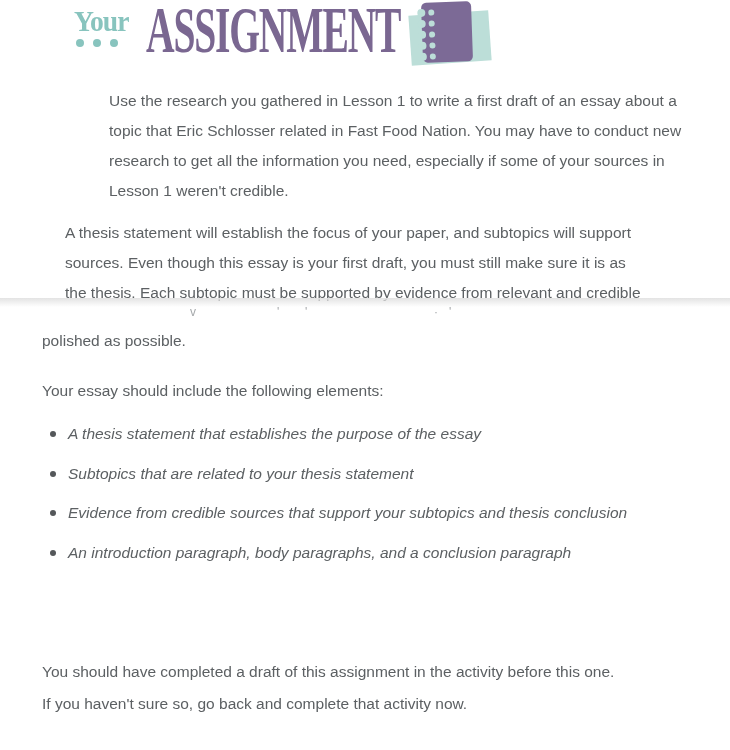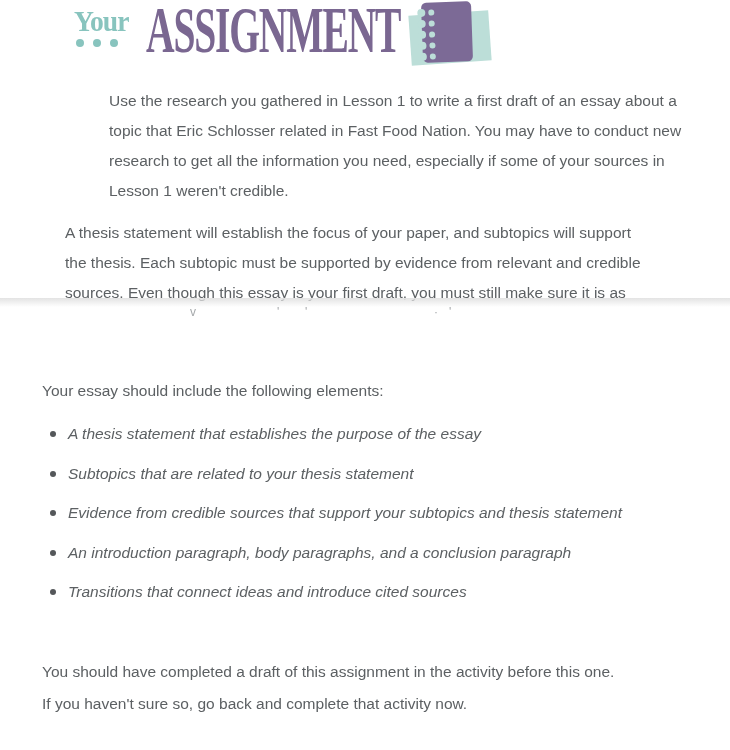--- a/index.html
+++ b/index.html
@@ -110,42 +110,42 @@
 
   <div class="bodytext p1">
     <div class="line">Use the research you gathered in Lesson 1 to write a first draft of an essay about a</div>
     <div class="line">topic that Eric Schlosser related in Fast Food Nation. You may have to conduct new</div>
     <div class="line">research to get all the information you need, especially if some of your sources in</div>
     <div class="line">Lesson 1 weren't credible.</div>
   </div>
 
   <div class="bodytext p2">
     <div class="line">A thesis statement will establish the focus of your paper, and subtopics will support</div>
+    <div class="line">sources. Even though this essay is your first draft, you must still make sure it is as</div>
     <div class="line">the thesis. Each subtopic must be supported by evidence from relevant and credible</div>
-    <div class="line">sources. Even though this essay is your first draft, you must still make sure it is as</div>
   </div>
 
   <div class="seam-shadow"></div>
   <div class="ghost-row">
     <span class="ghost">v</span>
     <span class="ghost">'</span>
     <span class="ghost">'</span>
     <span class="ghost">·</span>
     <span class="ghost">'</span>
   </div>
 
+  <div class="bodytext p2cont line">polished as possible.</div>
 
   <div class="bodytext intro line">Your essay should include the following elements:</div>
 
   <ul class="bullets bodytext">
     <li>A thesis statement that establishes the purpose of the essay</li>
     <li>Subtopics that are related to your thesis statement</li>
-    <li>Evidence from credible sources that support your subtopics and thesis statement</li>
+    <li>Evidence from credible sources that support your subtopics and thesis conclusion</li>
     <li>An introduction paragraph, body paragraphs, and a conclusion paragraph</li>
-    <li>Transitions that connect ideas and introduce cited sources</li>
   </ul>
 
   <div class="bodytext closing">
     <div class="line">You should have completed a draft of this assignment in the activity before this one.</div>
     <div class="line">If you haven't sure so, go back and complete that activity now.</div>
   </div>
 
 </div>
 
 </body></html>

